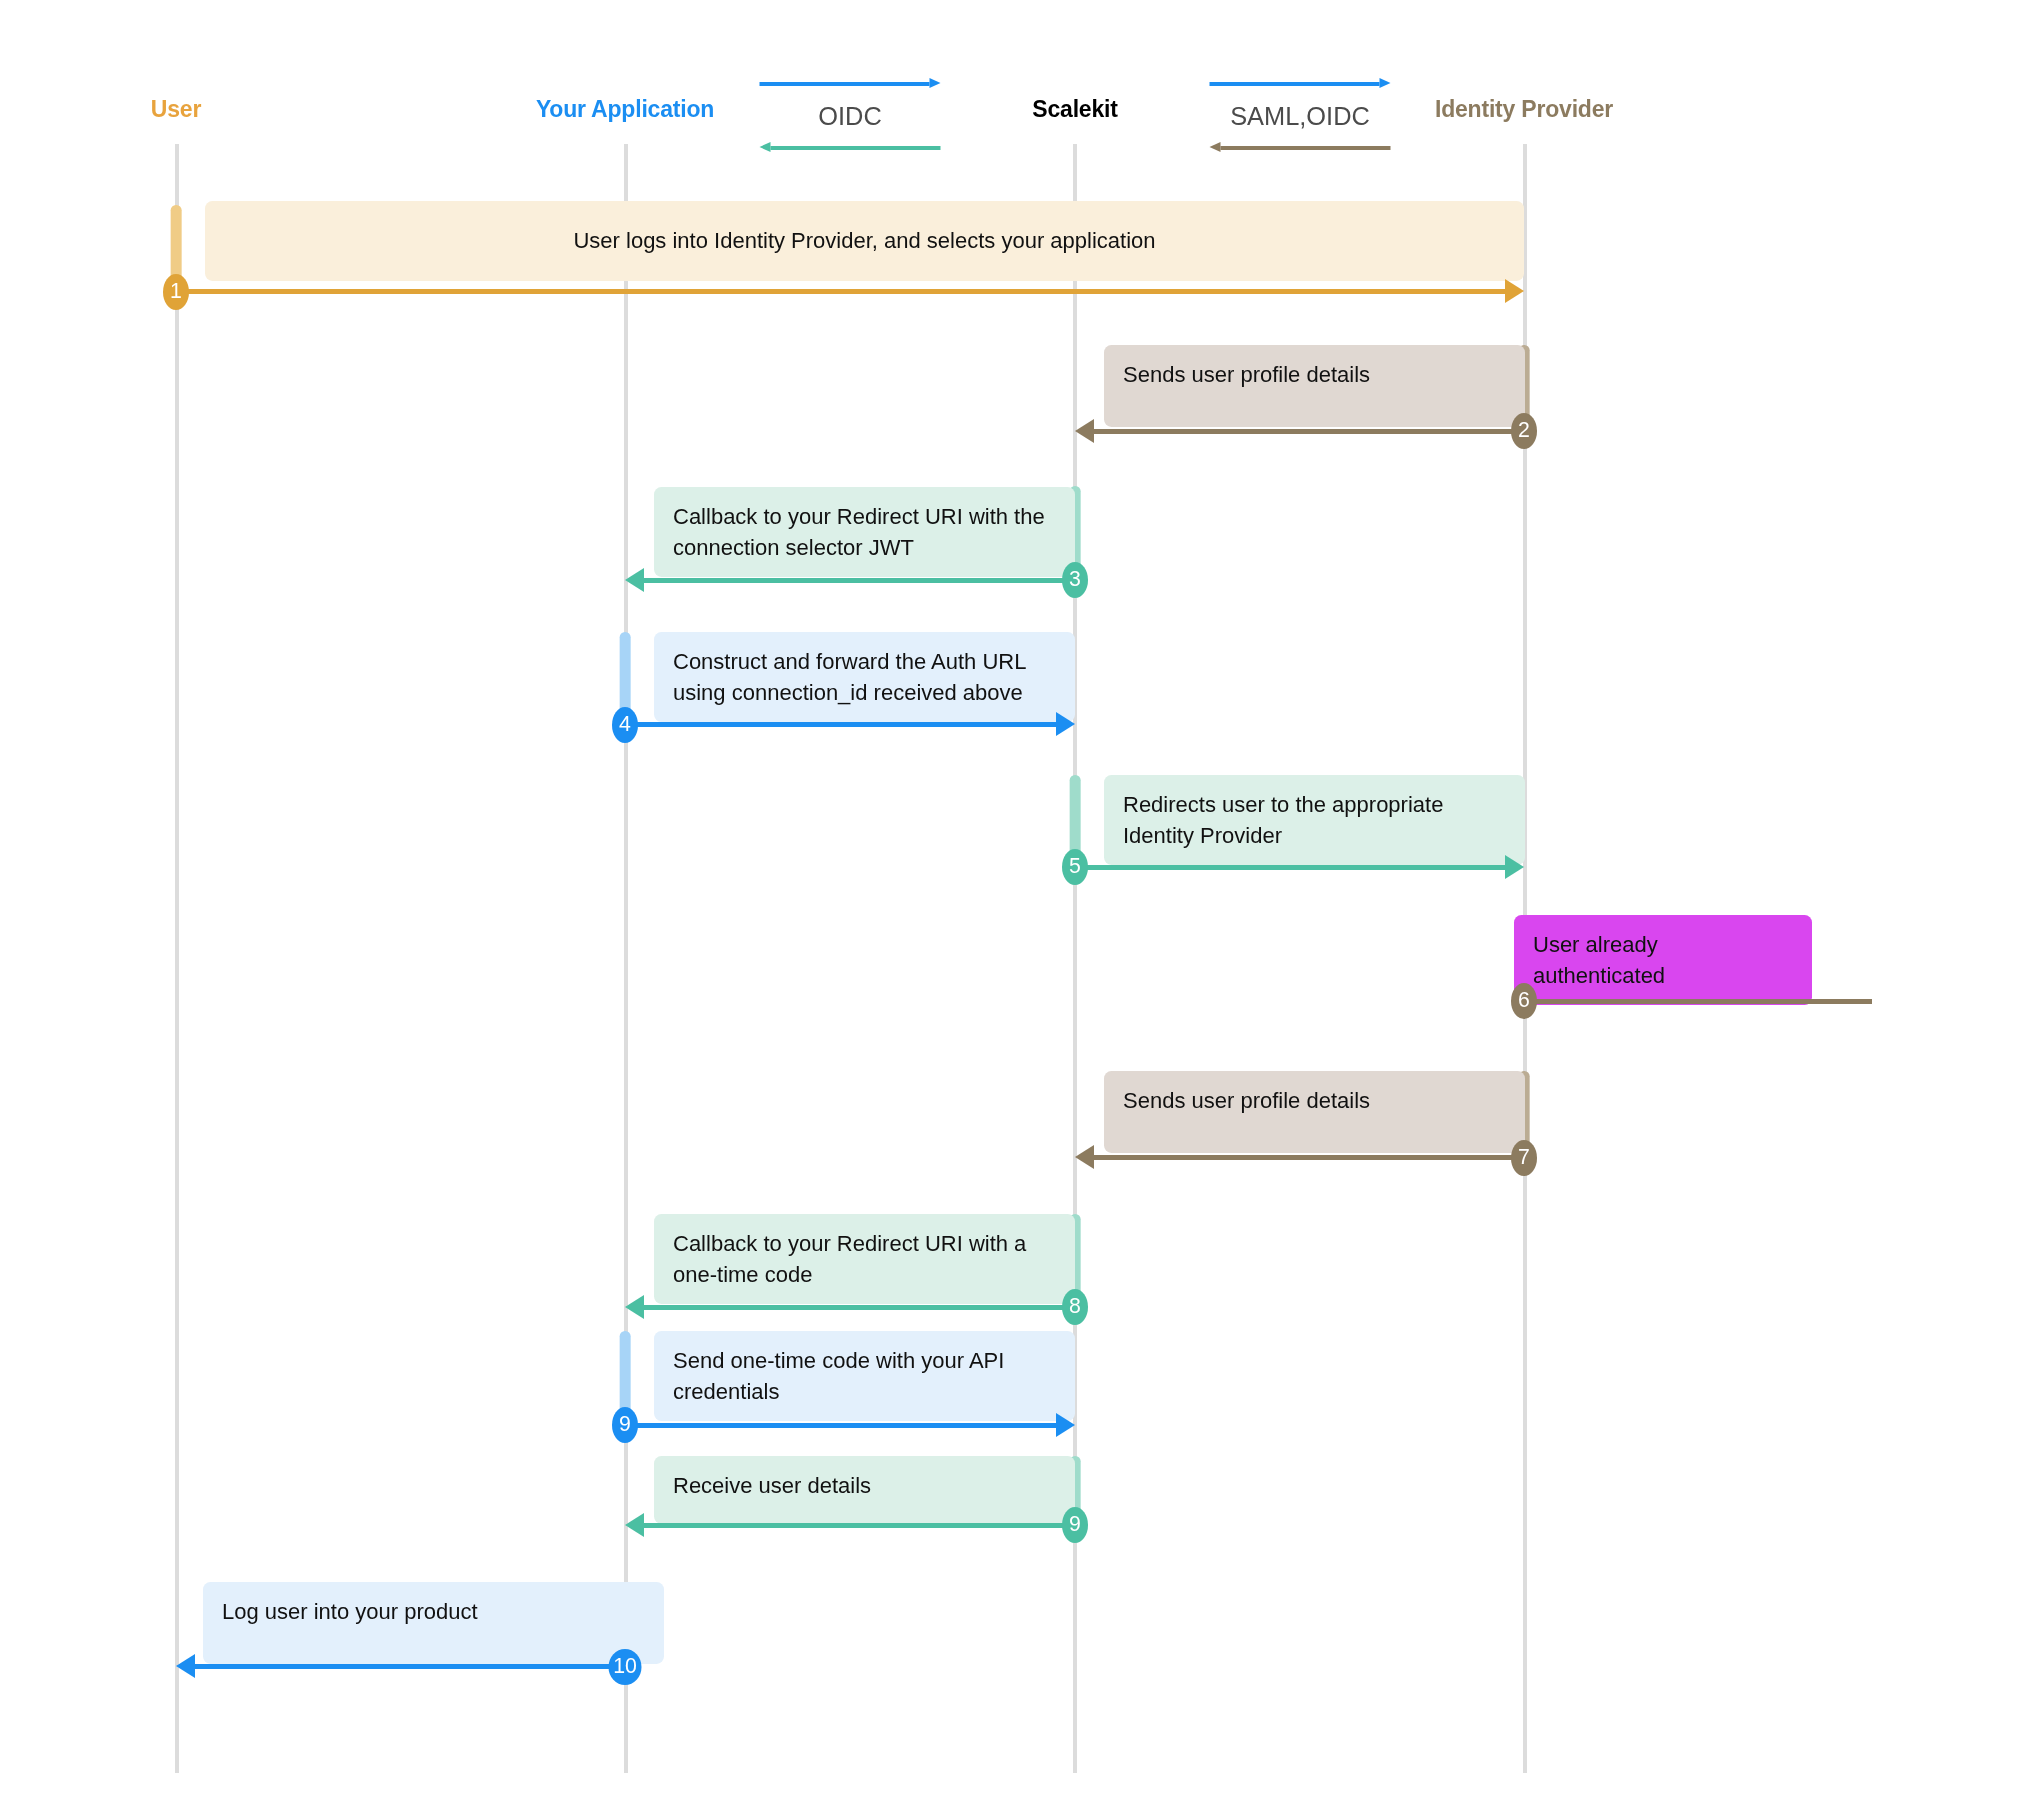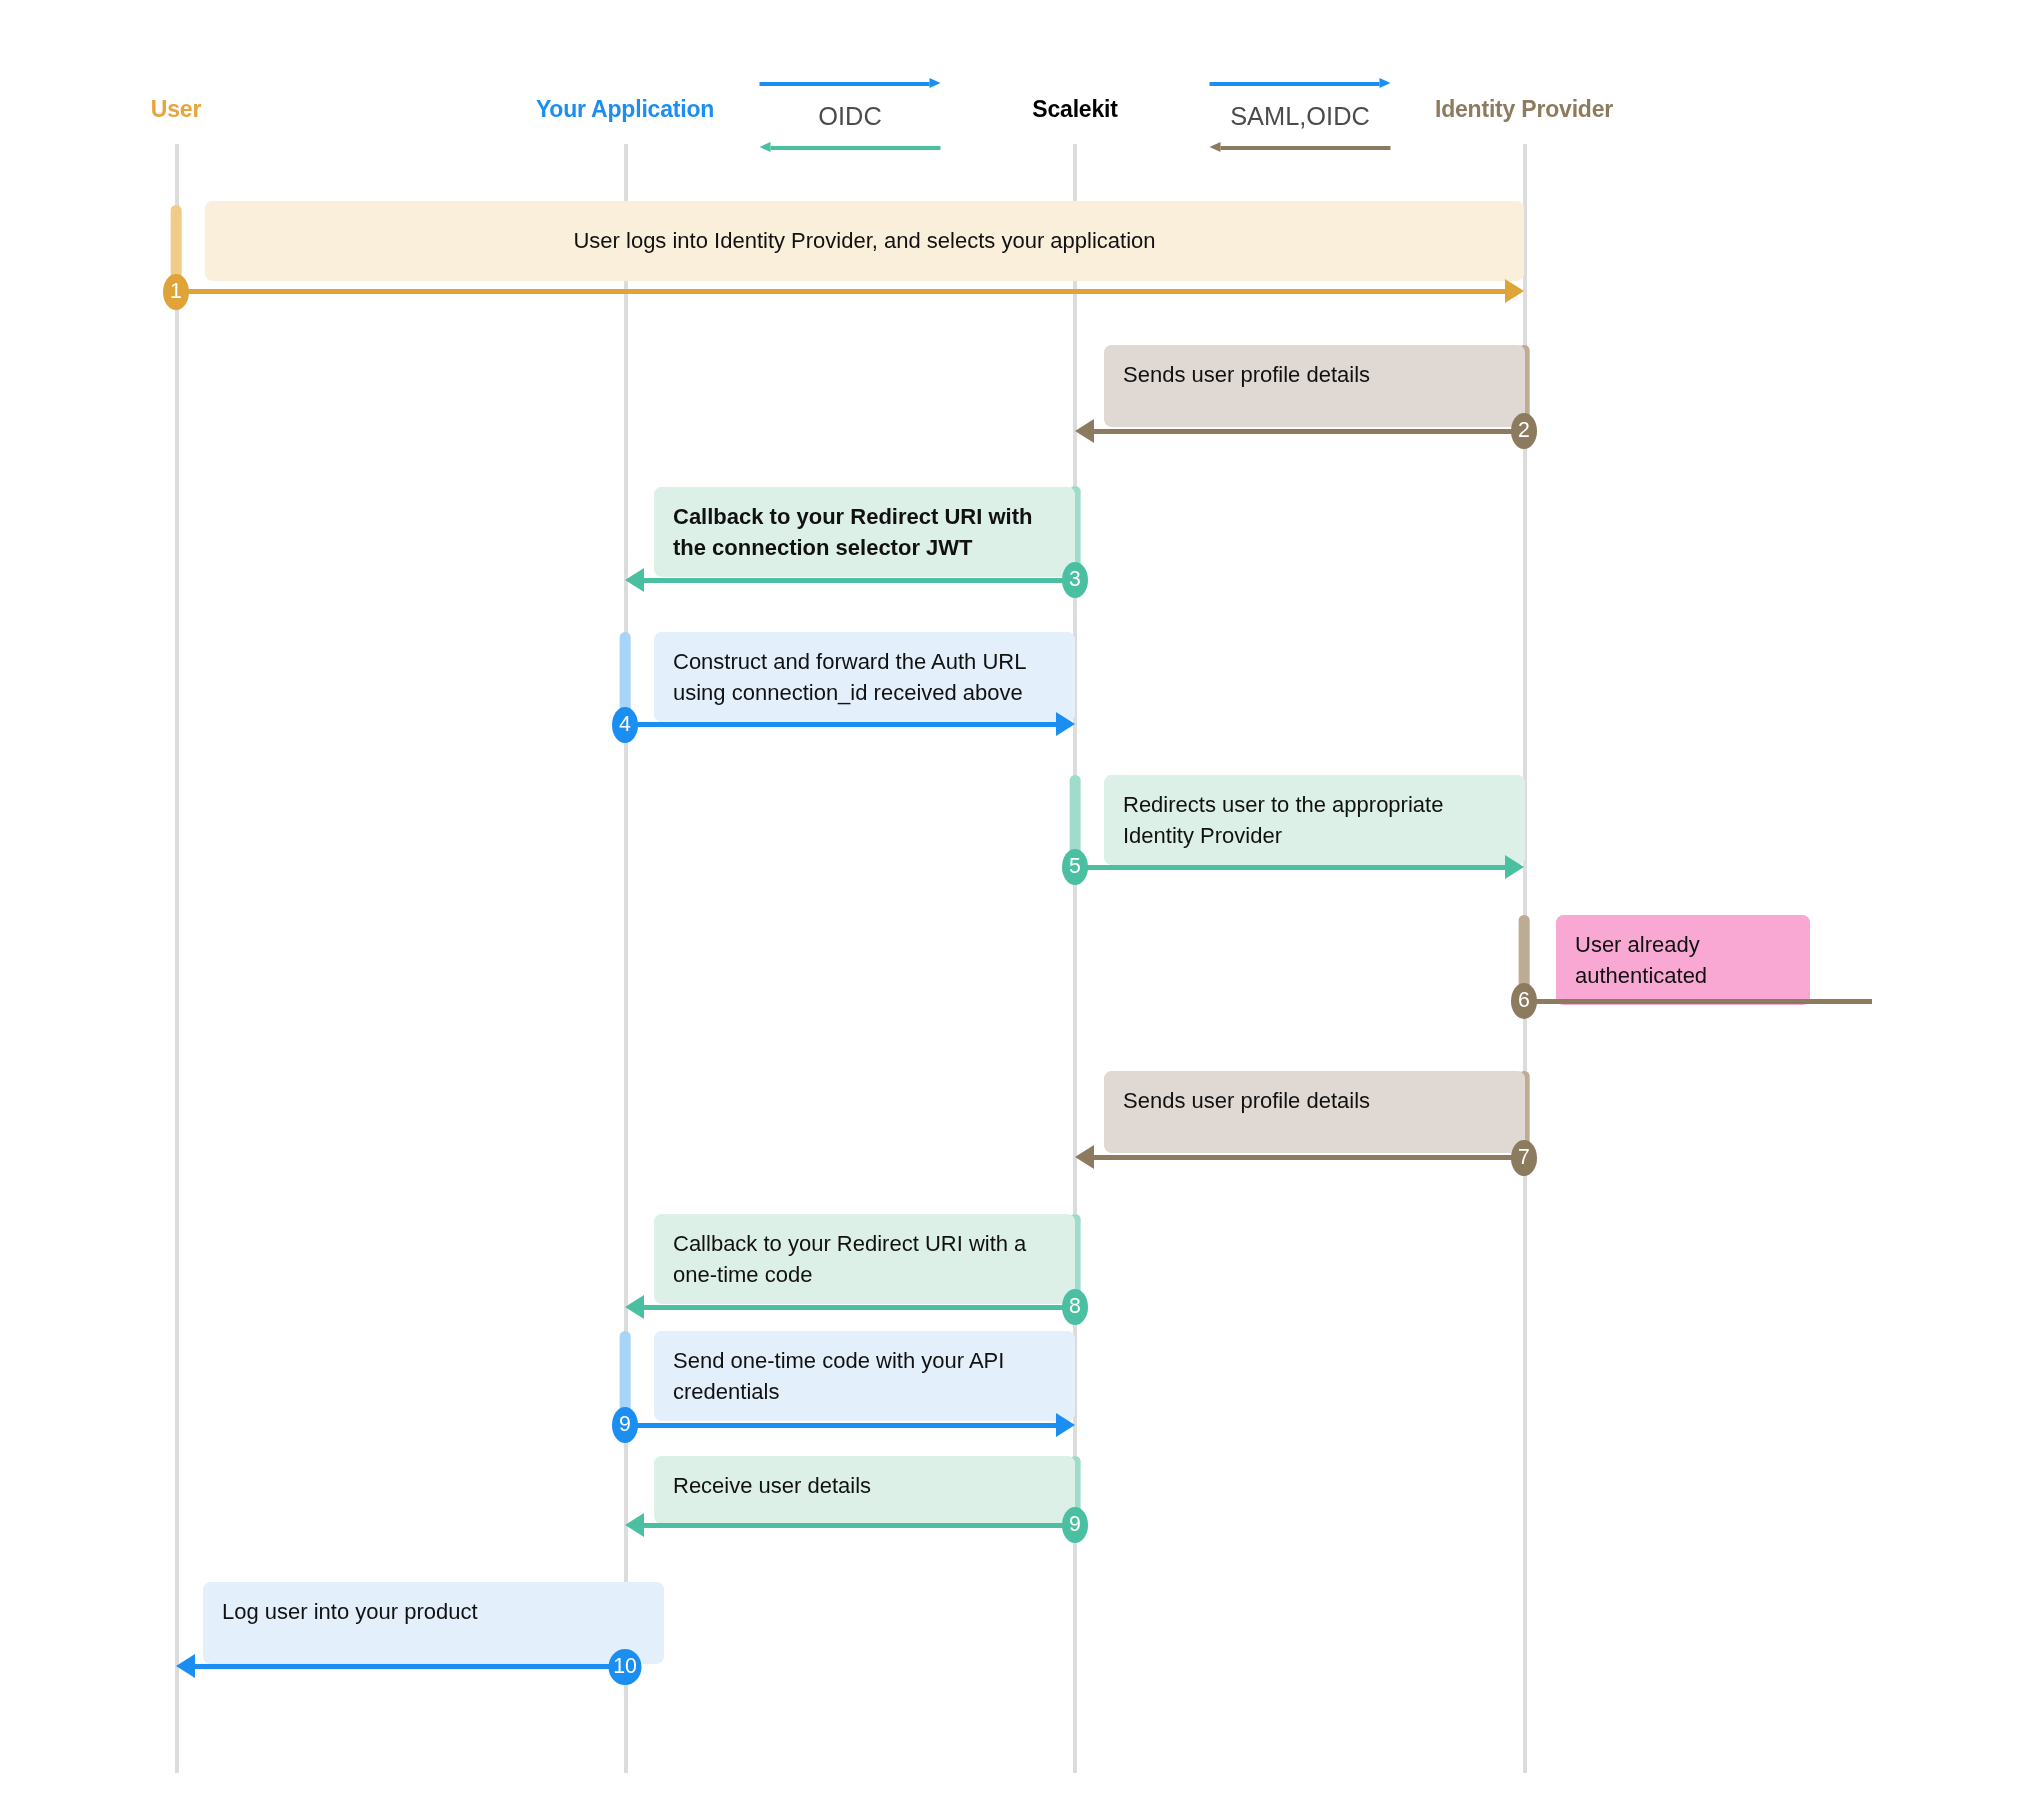--- a/index.html
+++ b/index.html
@@ -104,33 +104,33 @@
       <div class="msg-box" style="left: 205px; top: 201px; width: 1319px; min-height: 80px; background: rgb(250, 239, 219); text-align: center; display: flex; align-items: center; justify-content: center;">
         <span>User logs into Identity Provider, and selects your application</span>
       </div>
       <div class="arrowhead right" style="color: rgb(224, 163, 55); left: 1505px; top: 279px;"></div>
       <div class="msg-line" style="background: rgb(224, 163, 55); top: 289px; left: 176px; width: 1329px;"></div>
       <div class="badge" style="background: rgb(224, 163, 55); left: 176px; top: 292px;">1</div>
       <div class="msg-box" style="left: 1104px; top: 345px; width: 421px; min-height: 82px; background: rgb(224, 216, 210); text-align: left;"><span>Sends user profile details</span></div>
       <div class="arrowhead left" style="color: rgb(140, 123, 95); left: 1075px; top: 419px;"></div>
       <div class="msg-line" style="background: rgb(140, 123, 95); top: 429px; left: 1094px; width: 430px;"></div>
       <div class="badge" style="background: rgb(140, 123, 95); left: 1524px; top: 431px;">2</div>
-      <div class="msg-box" style="left: 654px; top: 487px; width: 421px; min-height: 88px; background: rgb(220, 240, 232); text-align: left; font-weight: bold;"><span>Callback to your Redirect URI with the connection selector JWT</span></div>
+      <div class="msg-box" style="left: 654px; top: 487px; width: 421px; min-height: 88px; background: rgb(220, 240, 232); text-align: left;"><span>Callback to your Redirect URI with the connection selector JWT</span></div>
       <div class="arrowhead left" style="color: rgb(75, 191, 162); left: 625px; top: 568px;"></div>
       <div class="msg-line" style="background: rgb(75, 191, 162); top: 578px; left: 644px; width: 431px;"></div>
       <div class="badge" style="background: rgb(75, 191, 162); left: 1075px; top: 580px;">3</div>
       <div class="msg-box" style="left: 654px; top: 632px; width: 421px; min-height: 88px; background: rgb(227, 240, 252); text-align: left;"><span>Construct and forward the Auth URL using connection_id received above</span></div>
       <div class="arrowhead right" style="color: rgb(27, 142, 242); left: 1056px; top: 712px;"></div>
       <div class="msg-line" style="background: rgb(27, 142, 242); top: 722px; left: 625px; width: 431px;"></div>
       <div class="badge" style="background: rgb(27, 142, 242); left: 625px; top: 725px;">4</div>
       <div class="msg-box" style="left: 1104px; top: 775px; width: 421px; min-height: 88px; background: rgb(220, 240, 232); text-align: left;"><span>Redirects user to the appropriate Identity Provider</span></div>
       <div class="arrowhead right" style="color: rgb(75, 191, 162); left: 1505px; top: 855px;"></div>
       <div class="msg-line" style="background: rgb(75, 191, 162); top: 865px; left: 1075px; width: 430px;"></div>
       <div class="badge" style="background: rgb(75, 191, 162); left: 1075px; top: 867px;">5</div>
-      <div class="msg-box" style="left: 1556px; top: 915px; width: 254px; min-height: 82px; background: #f9a8d4; text-align: left;"><span>User already authenticated</span></div>
+      <div class="msg-box" style="left: 1514px; top: 915px; width: 298px; min-height: 82px; background: #d946ef; text-align: left;"><span>User already authenticated</span></div>
       <div class="msg-line" style="background: rgb(140, 123, 95); top: 999px; left: 1524px; width: 348px;"></div>
       <div class="badge" style="background: rgb(140, 123, 95); left: 1524px; top: 1001px;">6</div>
       <div class="msg-box" style="left: 1104px; top: 1071px; width: 421px; min-height: 82px; background: rgb(224, 216, 210); text-align: left;"><span>Sends user profile details</span></div>
       <div class="arrowhead left" style="color: rgb(140, 123, 95); left: 1075px; top: 1145px;"></div>
       <div class="msg-line" style="background: rgb(140, 123, 95); top: 1155px; left: 1094px; width: 430px;"></div>
       <div class="badge" style="background: rgb(140, 123, 95); left: 1524px; top: 1158px;">7</div>
       <div class="msg-box" style="left: 654px; top: 1214px; width: 421px; min-height: 88px; background: rgb(220, 240, 232); text-align: left;"><span>Callback to your Redirect URI with a one-time code</span></div>
       <div class="arrowhead left" style="color: rgb(75, 191, 162); left: 625px; top: 1295px;"></div>
       <div class="msg-line" style="background: rgb(75, 191, 162); top: 1305px; left: 644px; width: 431px;"></div>
       <div class="badge" style="background: rgb(75, 191, 162); left: 1075px; top: 1307px;">8</div>

